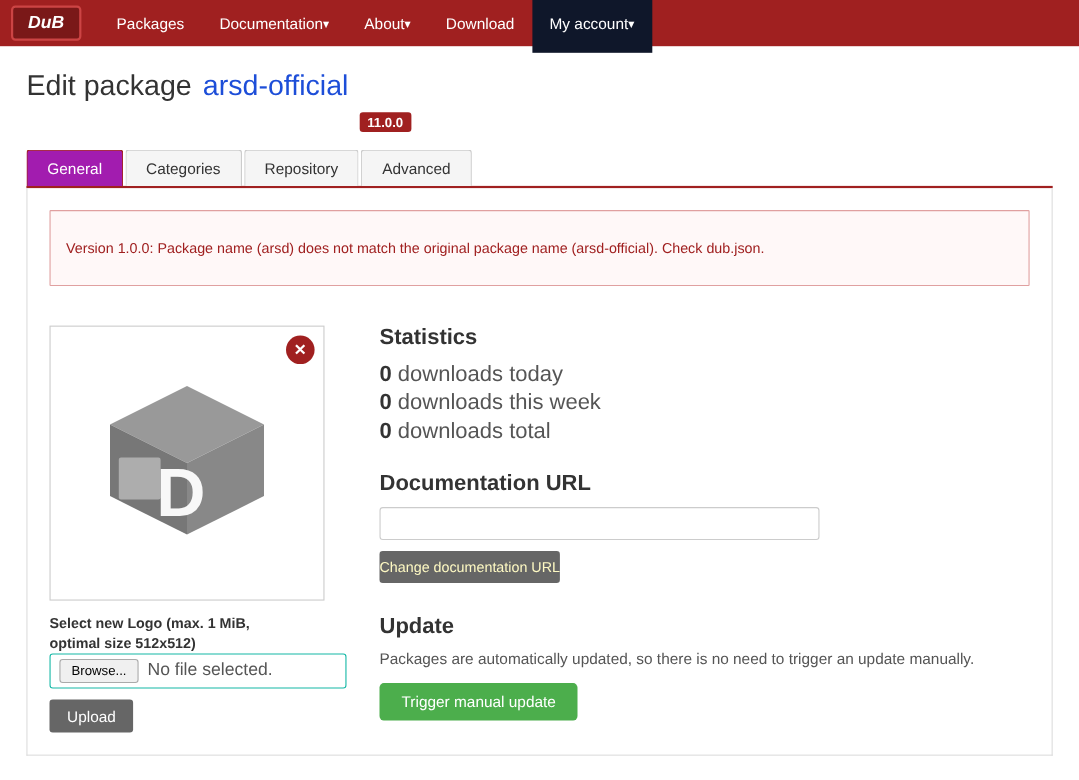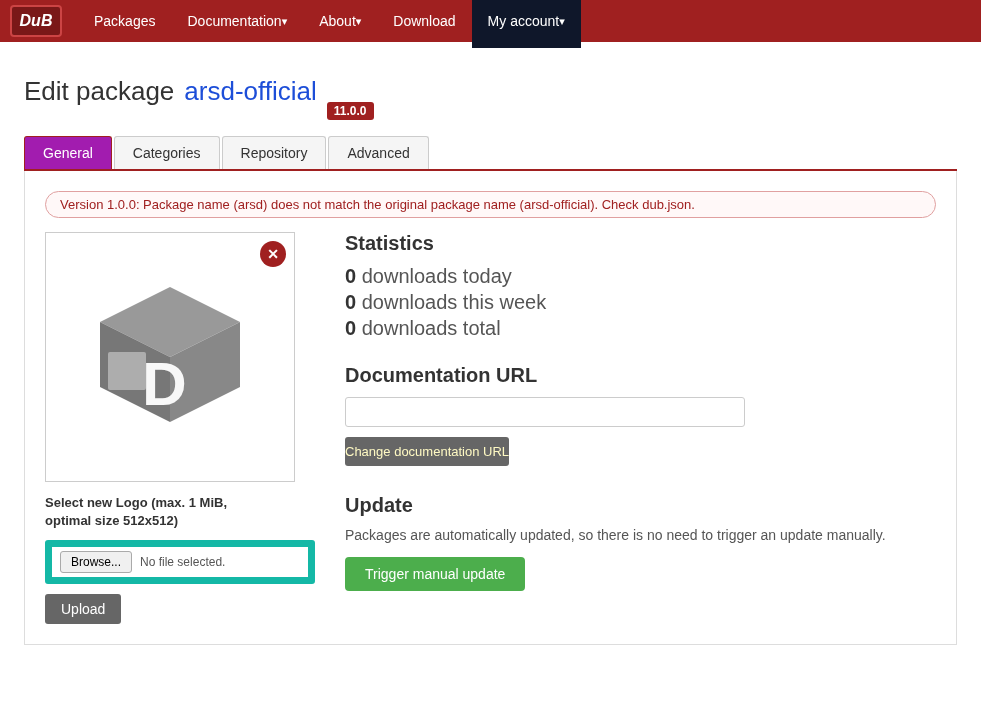--- a/index.html
+++ b/index.html
@@ -10,21 +10,21 @@
       background-color: #a02020;
       display: flex;
       align-items: center;
       height: 42px;
       padding: 0 10px;
     }
     .nav-logo {
       background: #7a1818;
       border: 2px solid #c44;
       border-radius: 4px;
-      width: 52px;
+      width: 64px;
       height: 32px;
       display: flex;
       align-items: center;
       justify-content: center;
       margin-right: 16px;
       flex-shrink: 0;
     }
     .nav-logo-text {
       color: #fff;
       font-weight: bold;
@@ -59,21 +59,21 @@
     
     .page-content {
       padding: 20px 24px;
     }
     .page-title {
       font-size: 26px;
       font-weight: normal;
       color: #333;
       margin-bottom: 16px;
       display: flex;
-      align-items: center;
+      align-items: flex-start;
       gap: 10px;
     }
     .page-title .pkg-name {
       color: #1d4ed8;
       font-weight: normal;
     }
     .version-badge {
       background: #a02020;
       color: #fff;
       font-size: 12px;
@@ -112,23 +112,23 @@
       border-top: none;
       padding: 20px;
       min-height: 400px;
     }
 
     
     .alert-warning {
       background: #fff8f8;
       border: 1px solid #e0a0a0;
       color: #a02020;
-      padding: 5px 14px;
-      border-radius: 14px;
-      margin-bottom: 14px;
+      padding: 26px 14px;
+      border-radius: 1px;
+      margin-bottom: 36px;
       font-size: 13px;
     }
 
     
     .two-col {
       display: flex;
       gap: 30px;
     }
     .col-left {
       width: 270px;
@@ -170,44 +170,43 @@
 
     
     .dub-icon {
       width: 180px;
       height: 180px;
     }
 
     .logo-label {
       font-size: 13px;
       font-weight: bold;
-      margin-bottom: 10px;
       line-height: 1.4;
     }
     .file-input-row {
       display: flex;
       align-items: center;
-      border: 7px solid #14b8a6;
+      border: 1px solid #14b8a6;
       padding: 4px 8px;
       border-radius: 3px;
       margin-bottom: 10px;
       background: #fff;
     }
     .browse-btn {
       background: #f0f0f0;
       border: 1px solid #aaa;
       border-radius: 3px;
       padding: 3px 10px;
       cursor: pointer;
       font-size: 12px;
       margin-right: 8px;
       white-space: nowrap;
     }
     .file-no-selected {
-      font-size: 12px;
+      font-size: 16px;
       color: #555;
     }
     .upload-btn {
       background: #666;
       color: #fff;
       border: none;
       padding: 7px 16px;
       border-radius: 3px;
       cursor: pointer;
       font-size: 14px;

